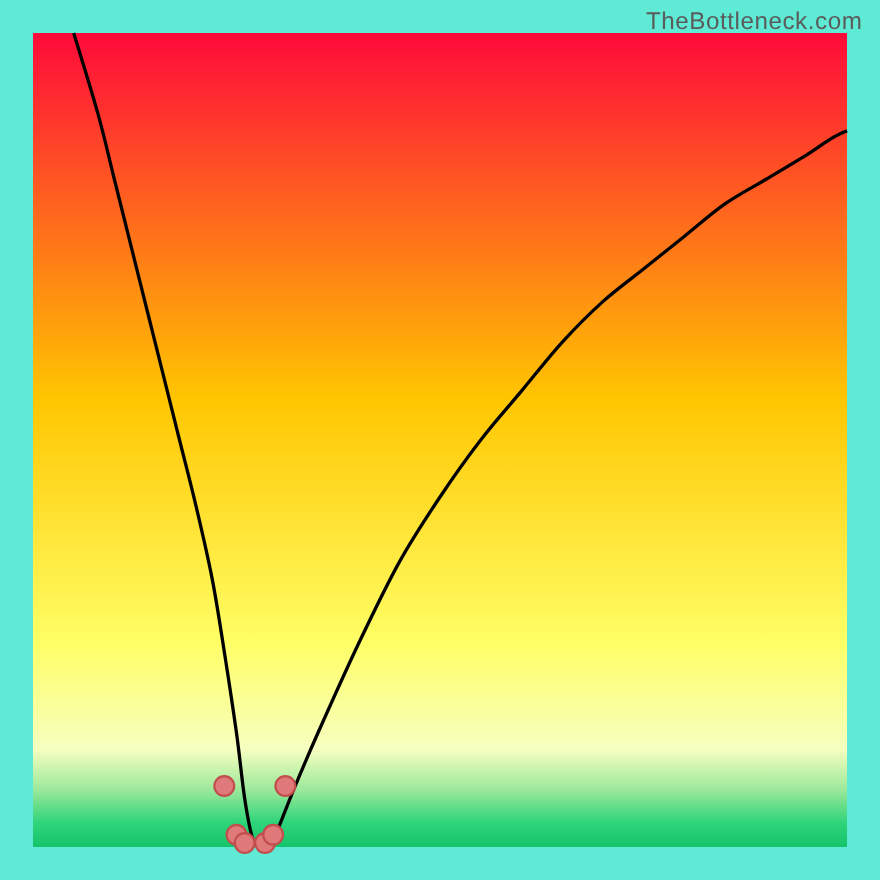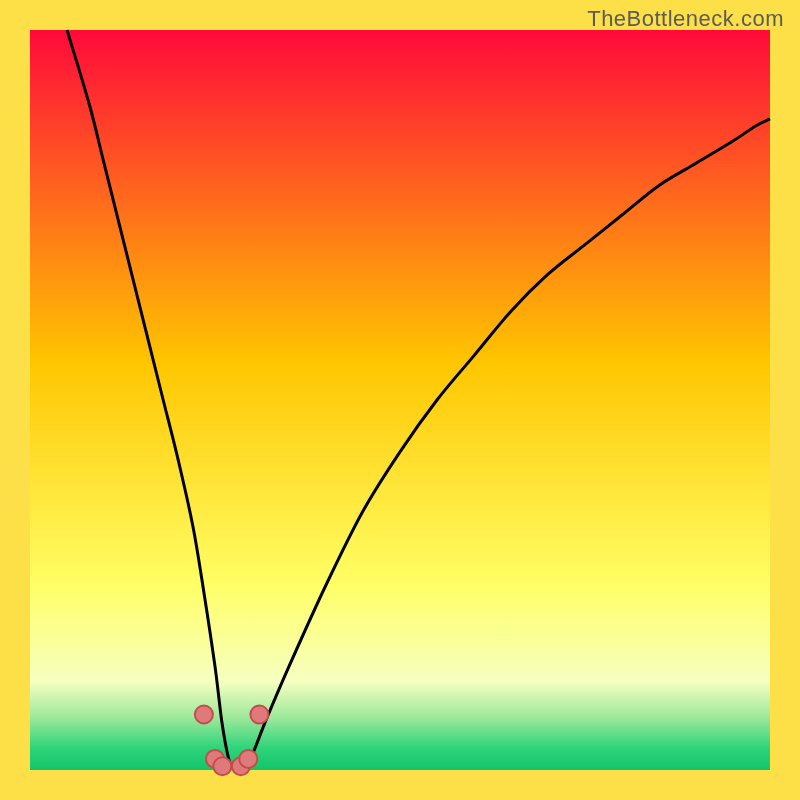--- a/index.html
+++ b/index.html
@@ -8,21 +8,21 @@
     width: 800px;
     height: 800px;
     background: #000;
     overflow: hidden;
     font-family: Arial, Helvetica, sans-serif;
   }
   .stage {
     position: relative;
     width: 800px;
     height: 800px;
-    background: #fde047;
+    background: #5eead4;
   }
   .watermark {
     position: absolute;
     top: 6px;
     right: 16px;
     color: #5b5b5b;
     font-size: 22px;
     font-weight: 500;
     letter-spacing: 0.5px;
     z-index: 5;

